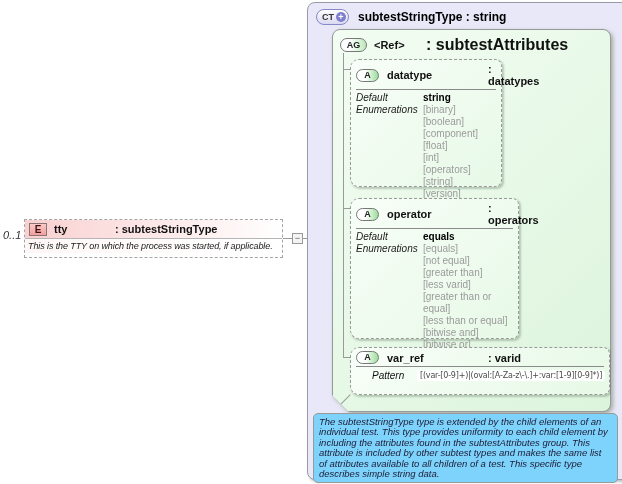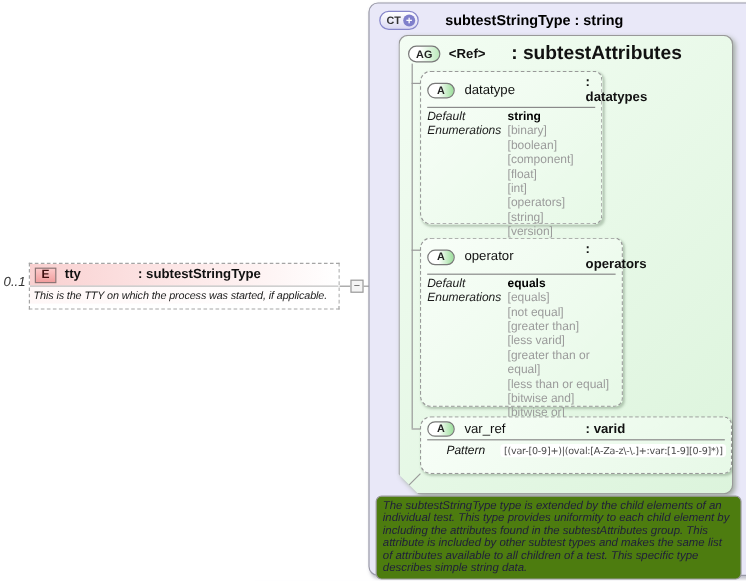--- a/index.html
+++ b/index.html
@@ -58,21 +58,21 @@
   .ct-badge {
     display: flex; align-items: center; height: 16px; padding: 0 2px 0 5px;
     border: 1.5px solid #8787ca; border-radius: 9px;
     background: linear-gradient(#ffffff, #dbd9f3); cursor: pointer;
   }
   .ct-badge-text { font-size: 9px; font-weight: bold; color: #333; margin-right: 2px; }
   .ct-plus {
     width: 10px; height: 10px; border-radius: 50%; background: #7f7fcb;
     color: #fff; font-size: 9px; font-weight: bold; line-height: 10px; text-align: center;
   }
-  .ct-title { margin-left: 22px; font-size: 12px; font-weight: bold; color: #000; }
+  .ct-title { margin-left: 9px; font-size: 12px; font-weight: bold; color: #000; }
 
   
   .ag-wrap { position: absolute; left: 24px; top: 26px; filter: drop-shadow(2px 2px 2px #a0aaa0); }
   .ag-box {
     position: relative; width: 279px; height: 383px;
     background: linear-gradient(135deg, #f3fdf3, #dcf4dc);
     border: 1px solid #999; border-radius: 8px 8px 8px 0;
     clip-path: polygon(0 0, 100% 0, 100% 100%, 17px 100%, 0 calc(100% - 17px));
   }
   .ag-bevel {
@@ -106,41 +106,41 @@
   .attr-operator { top: 168px; width: 169px; height: 141px; }
   .attr-varref  { top: 317px; width: 260px; height: 48px; }
 
   .attr-header { display: flex; align-items: center; padding: 3px 6px 1px 5px; }
   .a-badge {
     width: 23px; height: 13px; flex: none; margin-right: 8px;
     border: 1px solid #787878; border-radius: 7px;
     background: linear-gradient(to right, #ffffff 40%, #9ade9a);
     font-size: 9px; font-weight: bold; color: #222; text-align: center; line-height: 11px;
   }
-  .attr-name { font-size: 11px; font-weight: normal; min-width: 53px; }
+  .attr-name { font-size: 11px; font-weight: bold; min-width: 53px; }
   .attr-type { font-size: 11px; font-weight: bold; margin-left: 48px; }
   .attr-divider { border-top: 1px solid #8a8a8a; margin: 1px 5px 0 5px; }
 
   .attr-body { display: flex; padding: 2px 5px; font-size: 10px; line-height: 12px; }
   .attr-labels { width: 67px; flex: none; font-style: italic; color: #1a1a1a; }
   .attr-values .default-value { font-weight: bold; color: #000; }
   .attr-values .enum-value { color: #9b9b9b; }
 
   .pattern-row { display: flex; align-items: center; padding: 3px 4px 0 21px; }
   .pattern-label { font-size: 10px; font-style: italic; width: 45px; flex: none; }
   .pattern-value {
     background: #ffffff; border-radius: 3px; padding: 1px 3px;
     font-size: 8px; color: #4a4a4a; white-space: nowrap;
     font-family: "DejaVu Sans", sans-serif; letter-spacing: -0.2px;
   }
 
   
   .ct-doc {
     position: absolute; left: 5px; top: 410px; width: 305px;
-    background: #4d7c0f; border: 1px solid #999; border-radius: 5px;
+    background: #7dd3fc; border: 1px solid #999; border-radius: 5px;
     padding: 3px 5px; font-size: 9.5px; line-height: 10.4px;
     font-style: italic; color: #20203a;
   }
 </style>
 </head>
 <body>
 
 <div class="canvas">
 
   <span class="cardinality">0..1</span>

